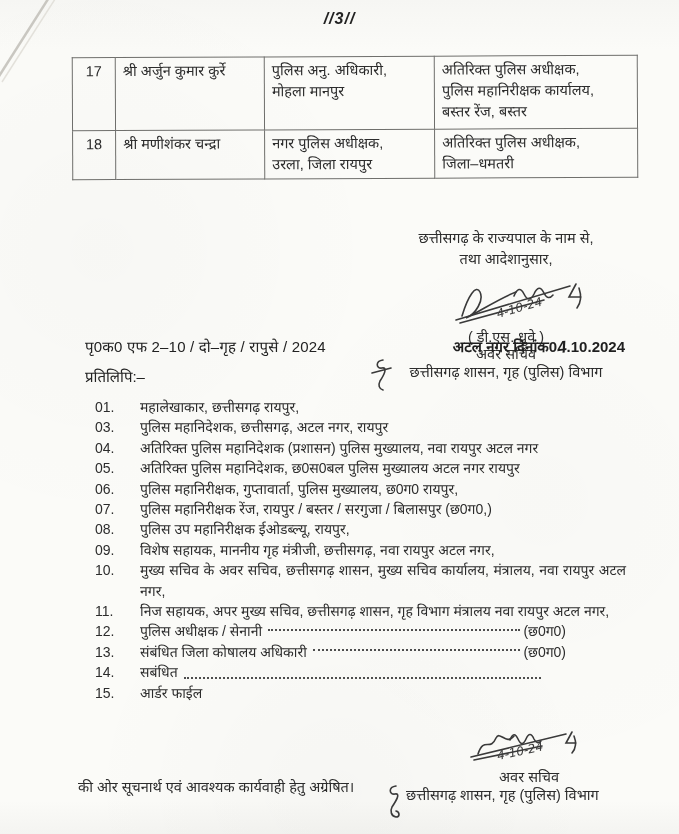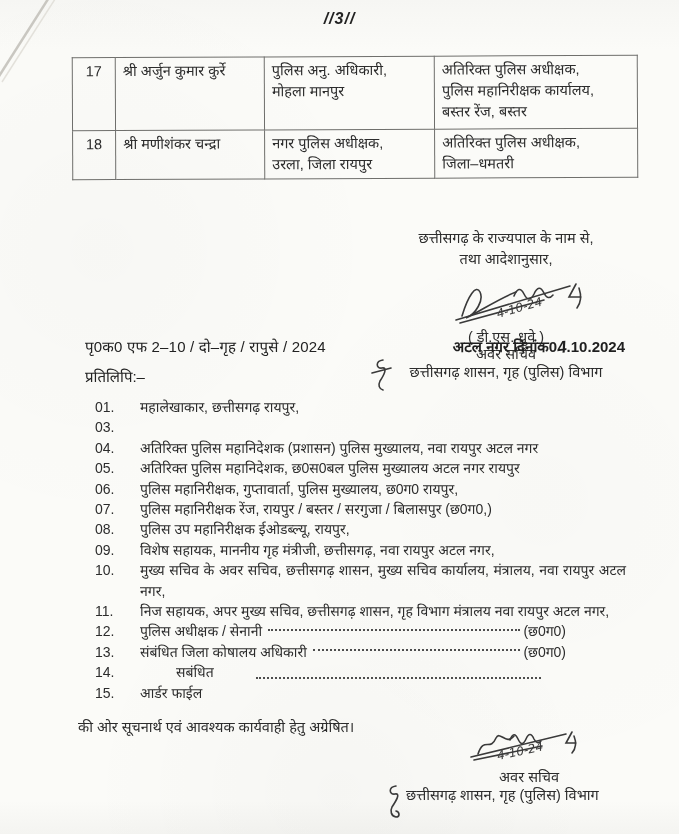--- a/index.html
+++ b/index.html
@@ -44,22 +44,22 @@
   .hand4{display:inline-block;font-style:italic;font-weight:bold;font-size:17px;transform:rotate(-8deg) translateY(1px);}
   .copies-h{left:85px;top:366px;font-size:15px;color:#222;}
   
   .list{left:95px;top:397px;width:531px;}
   .li{display:flex;align-items:flex-end;font-size:14px;line-height:20.4px;color:#2c2c2c;}
   .li .num{width:45px;flex:0 0 45px;align-self:flex-start;}
   .li .txt{text-align:justify;}
   .li .leader{flex:1 1 auto;border-bottom:2px dotted #4d4d4d;margin:0 3px 4px 6px;min-width:30px;}
   .li .sfx{white-space:nowrap;}
   .li.pad65{padding-right:60px;align-items:center;}
-  .li.pad85{padding-right:82px;gap:36px;}
-  .closing{left:78px;top:716px;font-size:14.5px;color:#2c2c2c;}
+  .li.pad85{padding-right:82px;}
+  .closing{left:78px;top:776px;font-size:14.5px;color:#2c2c2c;}
   
   .footer{left:390px;top:724px;width:250px;}
   .f-sig{position:relative;height:44px;}
   .f-sig svg{position:absolute;left:78px;top:0;}
   .f-title{text-align:center;font-size:14.5px;padding-left:28px;line-height:18px;color:#2c2c2c;}
   .f-dept{font-size:14.5px;line-height:19px;padding-left:16px;position:relative;color:#2c2c2c;}
   .squiggle-bot{position:absolute;left:-10px;top:-4px;}
   .ink{stroke:#3a3a3a;fill:none;stroke-linecap:round;stroke-width:1.6;}
   .ink-txt{fill:#3a3a3a;font-family:"DejaVu Sans",sans-serif;font-size:12px;font-style:italic;}
   .fold{position:absolute;left:0;top:0;}
@@ -128,20 +128,21 @@
 
   <div class="abs copies-h">प्रतिलिपि:–</div>
 
   <div class="abs list">
     <div class="li">
         <span class="num">01.</span>
         <span class="txt">महालेखाकार, छत्तीसगढ़ रायपुर,</span>
       </div>
     <div class="li">
         <span class="num">03.</span>
+        <span class="txt">पुलिस महानिदेशक, छत्तीसगढ़, अटल नगर, रायपुर</span>
       </div>
     <div class="li">
         <span class="num">04.</span>
         <span class="txt">अतिरिक्त पुलिस महानिदेशक (प्रशासन) पुलिस मुख्यालय, नवा रायपुर अटल नगर</span>
       </div>
     <div class="li">
         <span class="num">05.</span>
         <span class="txt">अतिरिक्त पुलिस महानिदेशक, छ0स0बल पुलिस मुख्यालय अटल नगर रायपुर</span>
       </div>
     <div class="li">

